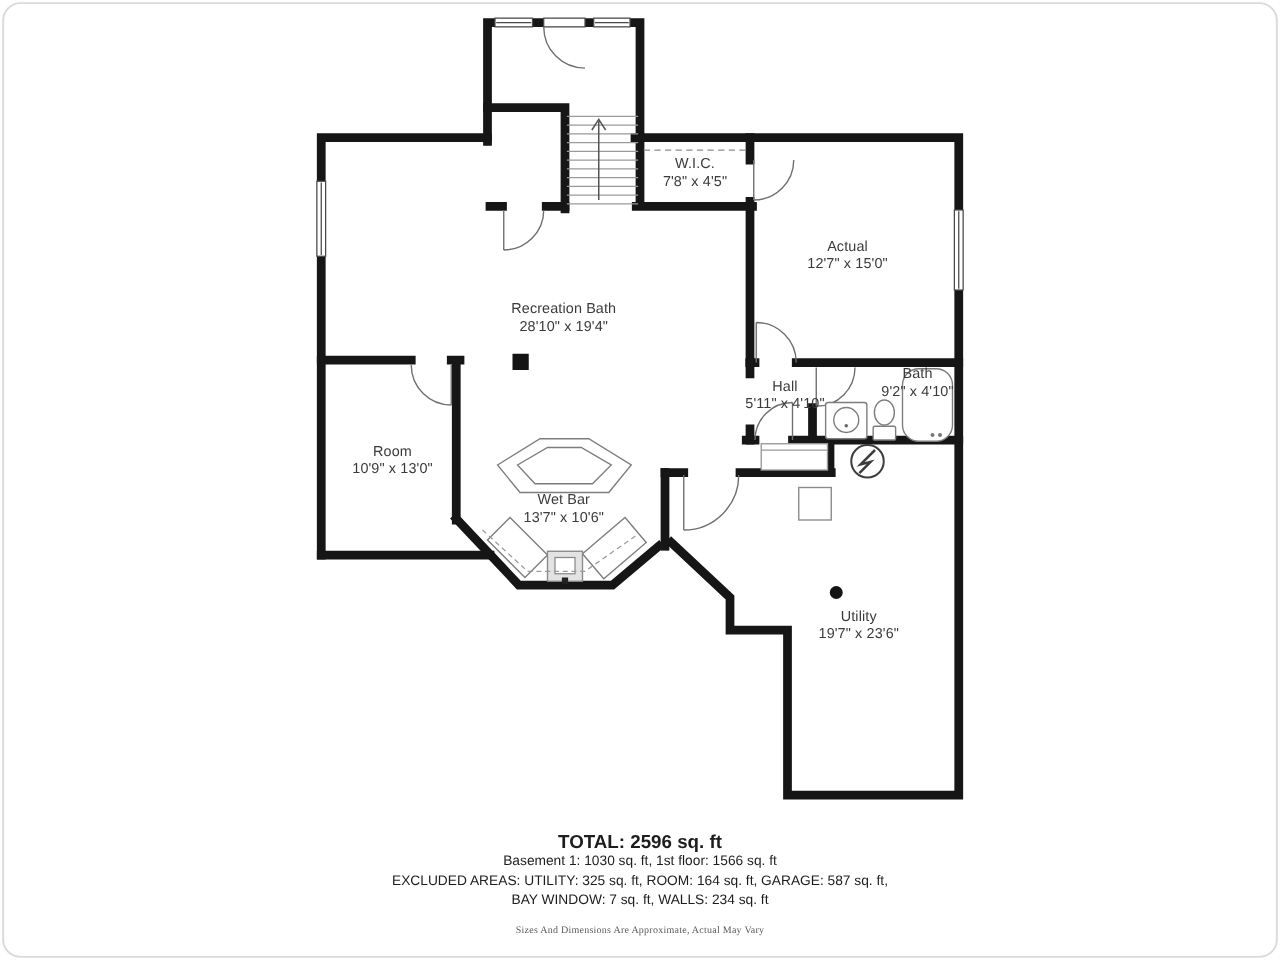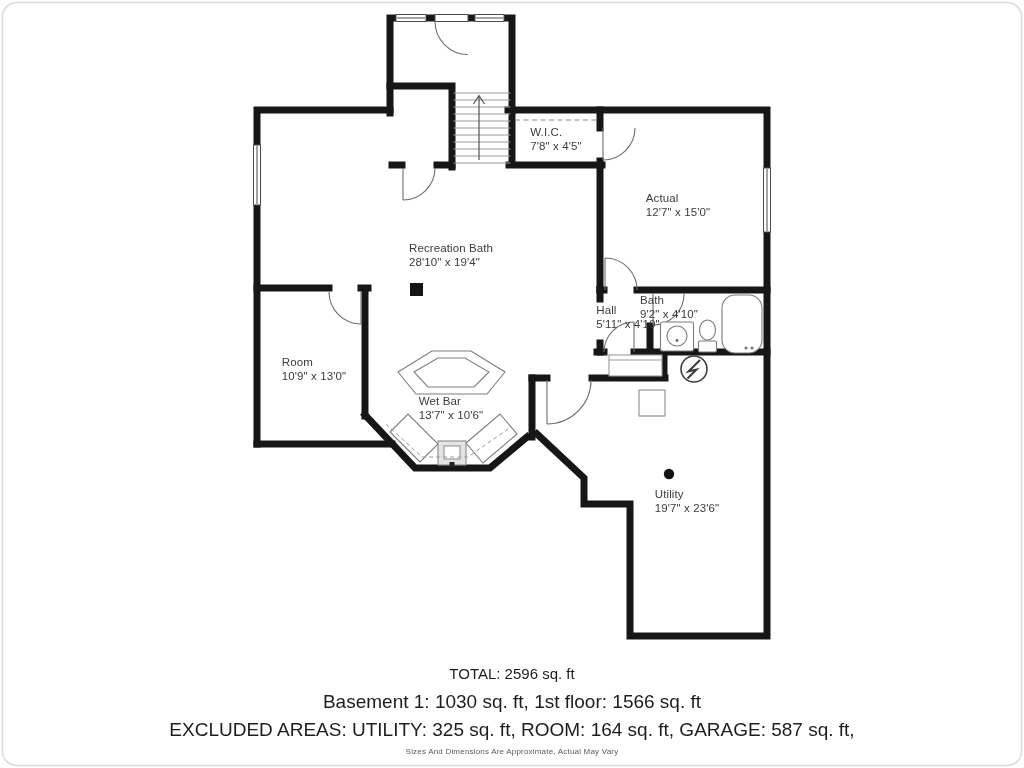--- a/index.html
+++ b/index.html
@@ -1,25 +1,25 @@
 <!DOCTYPE html>
 <html><head>
 <meta charset="utf-8">
 <style>
   html,body{margin:0;padding:0;background:#ffffff;}
   body{width:1024px;height:768px;position:relative;font-family:"Liberation Sans",sans-serif;overflow:hidden;}
   .plan-wrap{position:absolute;inset:0;}
   svg{position:absolute;left:0;top:0;}
-  .room-label{position:absolute;transform:translate(-50%,-50%);
+  .room-label{position:absolute;transform:translate(-50%,-50%);text-align:center;
     color:#3b3b3b;font-size:11.5px;line-height:13.5px;letter-spacing:.1px;white-space:nowrap;}
   .room-label .dims{display:block;}
   .summary{position:absolute;left:0;right:0;top:665px;text-align:center;color:#1d1d1d;}
-  .summary .total{font-weight:normal;font-size:15px;line-height:17px;}
-  .summary .line{font-size:19px;line-height:15.6px;margin-top:12px;}
-  .summary .disclaimer{margin-top:10px;font-size:8px;color:#5a5a5a;letter-spacing:.2px;}
+  .summary .total{font-weight:bold;font-size:15px;line-height:17px;}
+  .summary .line{font-size:11px;line-height:15.6px;}
+  .summary .disclaimer{margin-top:10px;font-size:8px;color:#5a5a5a;letter-spacing:.2px;font-family:Liberation Serif, serif;}
 </style>
 </head>
 <body>
 
 <div class="plan-wrap">
   <svg width="1024" height="768" viewBox="0 0 1024 768">
 
     <rect x="2.5" y="2.5" width="1019" height="763" rx="14" fill="none" stroke="#dadada" stroke-width="1.5"></rect>
 
     <g stroke="#161616" stroke-width="7" fill="none" stroke-linecap="square" stroke-linejoin="miter">
@@ -123,21 +123,21 @@
     <span class="dims">12'7" x 15'0"</span>
   </div>
   <div class="room-label" style="left:451px;top:255px">
     <span>Recreation Bath</span>
     <span class="dims">28'10" x 19'4"</span>
   </div>
   <div class="room-label" style="left:628px;top:317px">
     <span>Hall</span>
     <span class="dims">5'11" x 4'10"</span>
   </div>
-  <div class="room-label" style="left:669px;top:307px">
+  <div class="room-label" style="left:734px;top:307px">
     <span>Bath</span>
     <span class="dims">9'2" x 4'10"</span>
   </div>
   <div class="room-label" style="left:314px;top:369px">
     <span>Room</span>
     <span class="dims">10'9" x 13'0"</span>
   </div>
   <div class="room-label" style="left:451px;top:408px">
     <span>Wet Bar</span>
     <span class="dims">13'7" x 10'6"</span>
@@ -145,14 +145,15 @@
   <div class="room-label" style="left:687px;top:501px">
     <span>Utility</span>
     <span class="dims">19'7" x 23'6"</span>
   </div>
 </div>
 
 <div class="summary">
   <div class="total">TOTAL: 2596 sq. ft</div>
   <div class="line">Basement 1: 1030 sq. ft, 1st floor: 1566 sq. ft</div>
   <div class="line">EXCLUDED AREAS: UTILITY: 325 sq. ft, ROOM: 164 sq. ft, GARAGE: 587 sq. ft,</div>
+  <div class="line">BAY WINDOW: 7 sq. ft, WALLS: 234 sq. ft</div>
   <div class="disclaimer">Sizes And Dimensions Are Approximate, Actual May Vary</div>
 </div>
 
 </body></html>

